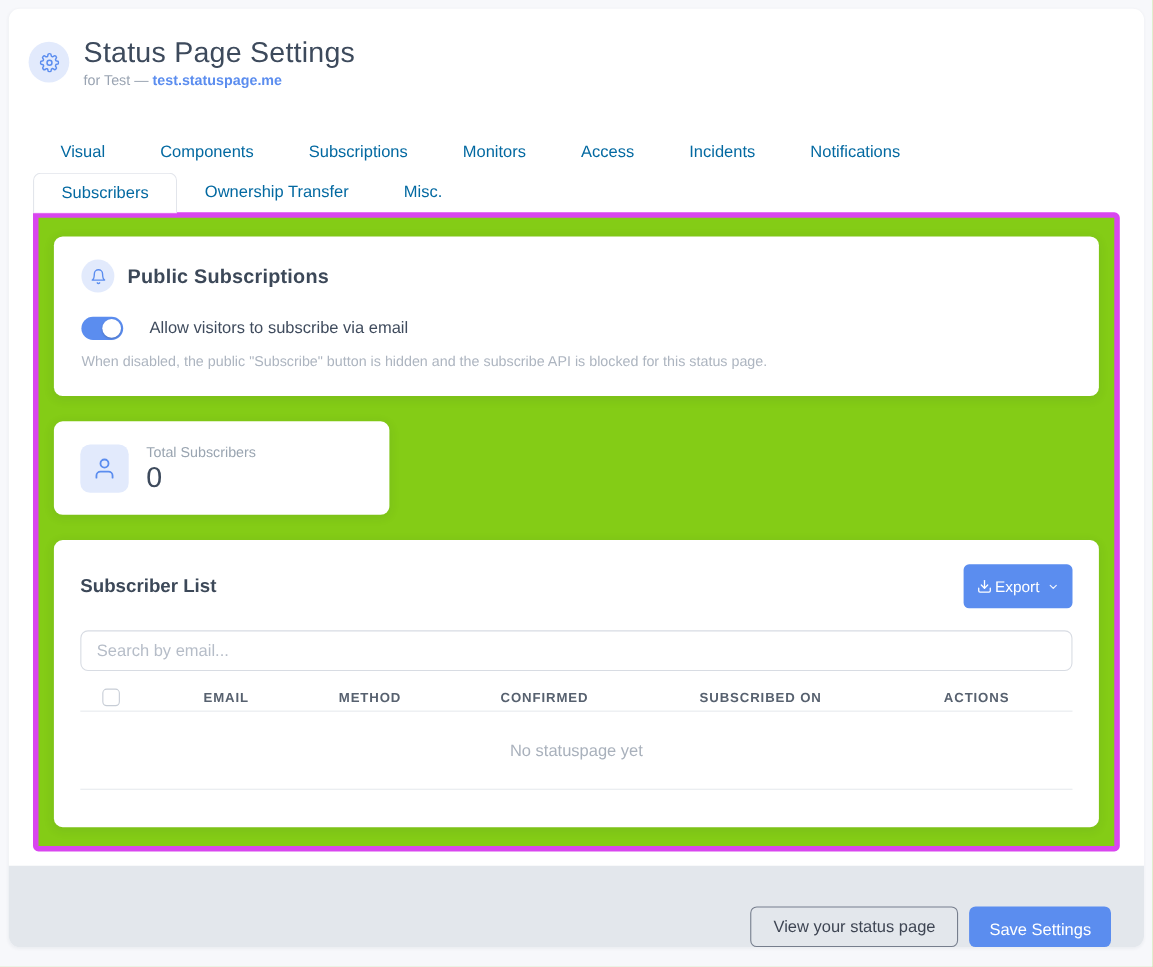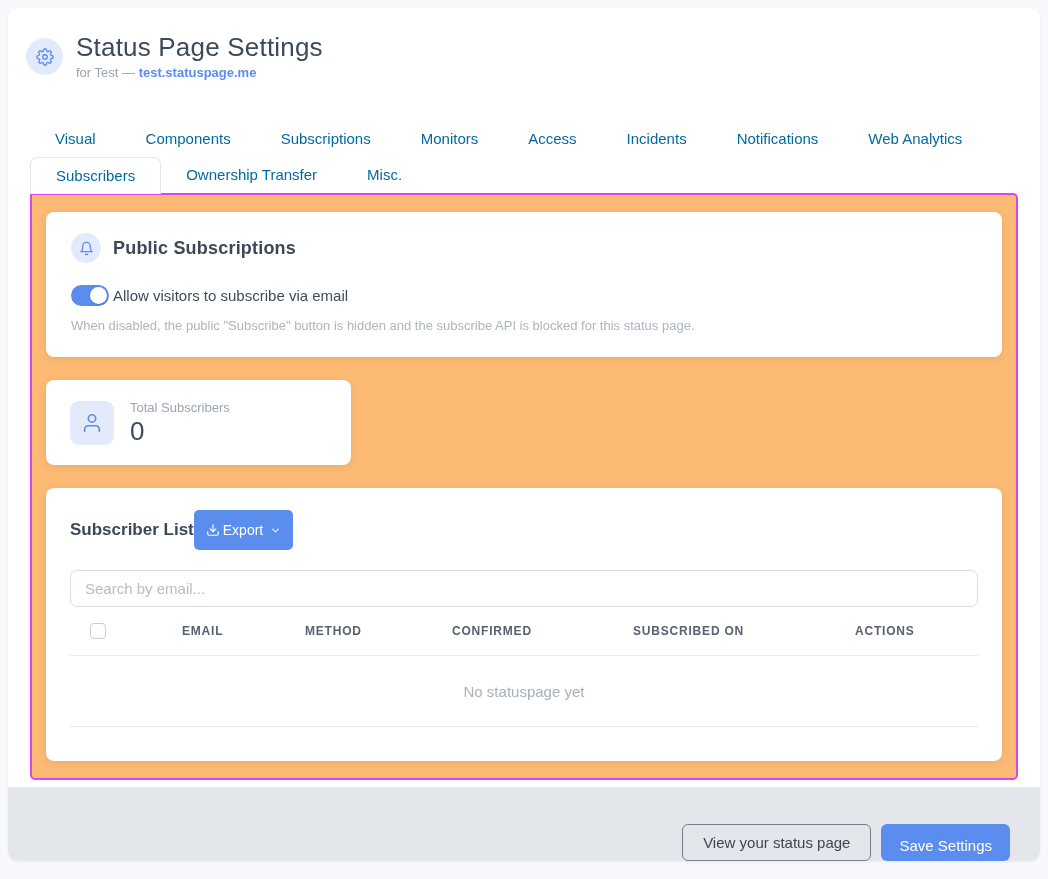--- a/index.html
+++ b/index.html
@@ -42,40 +42,40 @@
     background:#fff;
     border:1px solid #e2e5eb;
     border-bottom:1px solid #fff;
     border-radius:7px 7px 0 0;
     position:relative; z-index:2;
     margin-bottom:-1px;
   }
   
   .tab-panel {
     margin:0 22px;
-    border:2px solid #d946ef;
+    border:5px solid #d946ef;
     border-radius:0 5px 5px 5px;
     padding:17px 14px 17px 14px;
-    background:#fdba74;
+    background:#84cc16;
     position:relative; z-index:1;
   }
   .inner-card {
     background:#fff; border-radius:8px;
     box-shadow:0 2px 10px rgba(25,39,70,.09);
   }
   
   .ps-card { padding:21px 25px 24px 25px; }
   .ps-header { display:flex; align-items:center; gap:12px; }
   .bell-circle {
     width:30px; height:30px; border-radius:50%;
     background:#e2eafc; color:var(--accent);
     display:flex; align-items:center; justify-content:center; flex:0 0 30px;
   }
   .section-title { font-size:18px; font-weight:700; color:#3c4858; letter-spacing:.2px; }
-  .toggle-row { display:flex; align-items:center; gap:4px; margin-top:22px; }
+  .toggle-row { display:flex; align-items:center; gap:24px; margin-top:22px; }
   .toggle {
     width:38px; height:21px; border-radius:11px;
     background:#c5ccd6; position:relative; cursor:pointer; flex:0 0 38px;
     transition:background .15s;
   }
   .toggle .knob {
     position:absolute; top:2px; left:2px;
     width:17px; height:17px; border-radius:50%; background:#fff;
     box-shadow:0 1px 2px rgba(0,0,0,.2);
   }
@@ -87,21 +87,21 @@
   .stats-card { margin-top:23px; width:305px; padding:20px 24px; display:flex; align-items:center; gap:16px; }
   .icon-square {
     width:44px; height:44px; border-radius:9px;
     background:#e2eafc; color:var(--accent);
     display:flex; align-items:center; justify-content:center; flex:0 0 44px;
   }
   .stat-label { font-size:13px; color:#9aa5b1; }
   .stat-value { font-size:26px; color:#3d4a5c; font-weight:500; margin-top:2px; line-height:28px; }
   
   .list-card { margin-top:23px; padding:22px 24px 12px 24px; }
-  .list-header { display:flex; align-items:center; }
+  .list-header { display:flex; align-items:center; justify-content:space-between; }
   .list-title { font-size:17px; font-weight:700; color:#3c4858; }
   .export-btn {
     display:inline-flex; align-items:center; gap:3px;
     background:var(--accent); color:#fff; border:none; cursor:pointer;
     font-family:inherit; font-size:14px;
     padding:6px 12px; border-radius:5px; height:40px;
   }
   .export-btn .chev { margin-left:4px; opacity:.9; }
   .search-input {
     margin-top:20px; width:100%; height:37px;
@@ -109,21 +109,21 @@
     padding:16px 14px; font-size:15px; font-family:inherit; color:#3f4b5d;
     outline:none; background:#fff;
   }
   .search-input::placeholder { color:#b6bdc8; }
   
   .sub-table { margin-top:16px; }
   .thead {
     display:grid;
     grid-template-columns:112px 123px 147px 181px 222px 1fr;
     align-items:center;
-    padding-bottom:16px;
+    padding-bottom:4px;
     border-bottom:1px solid #e7eaee;
   }
   .th {
     font-size:12px; font-weight:700; color:#57616f; letter-spacing:.8px;
   }
   .checkbox {
     width:16px; height:16px; border:1px solid #c7cdd6; border-radius:4px;
     background:#fff; margin-left:20px; cursor:pointer;
   }
   .empty-row {
@@ -171,21 +171,20 @@
 
   <div class="tabs">
     <div class="tab-row">
       <div class="tab">Visual</div>
       <div class="tab">Components</div>
       <div class="tab">Subscriptions</div>
       <div class="tab">Monitors</div>
       <div class="tab">Access</div>
       <div class="tab">Incidents</div>
       <div class="tab">Notifications</div>
-      <div class="tab">Web Analytics</div>
     </div>
     <div class="tab-row tab-row2">
       <div class="tab active">Subscribers</div>
       <div class="tab">Ownership Transfer</div>
       <div class="tab">Misc.</div>
     </div>
   </div>
 
   <div class="tab-panel">
 

